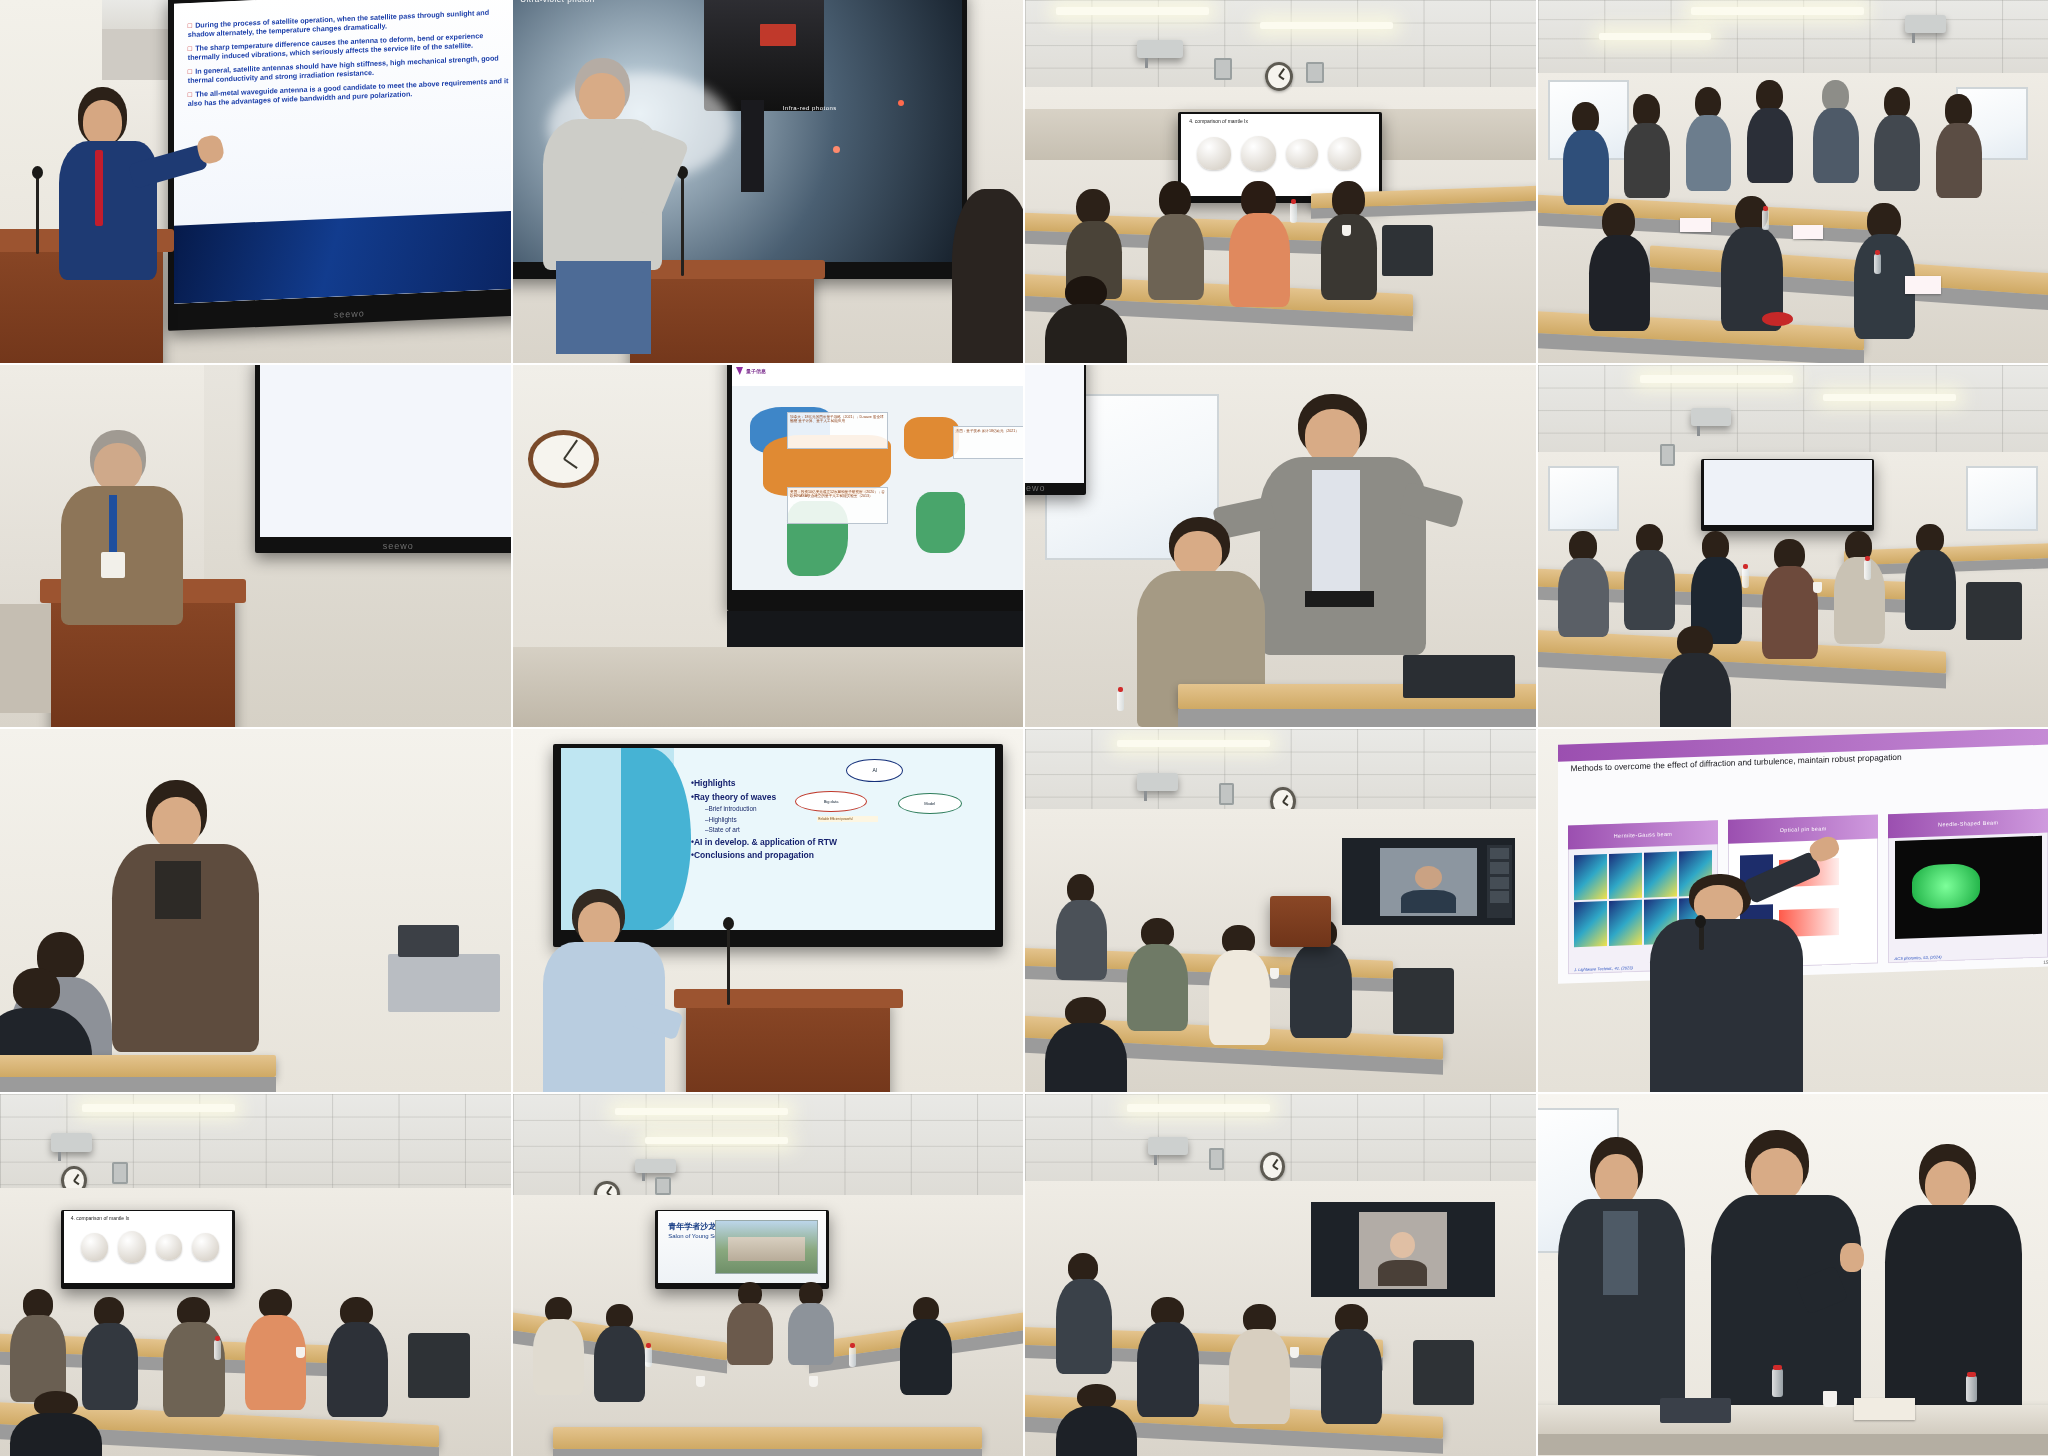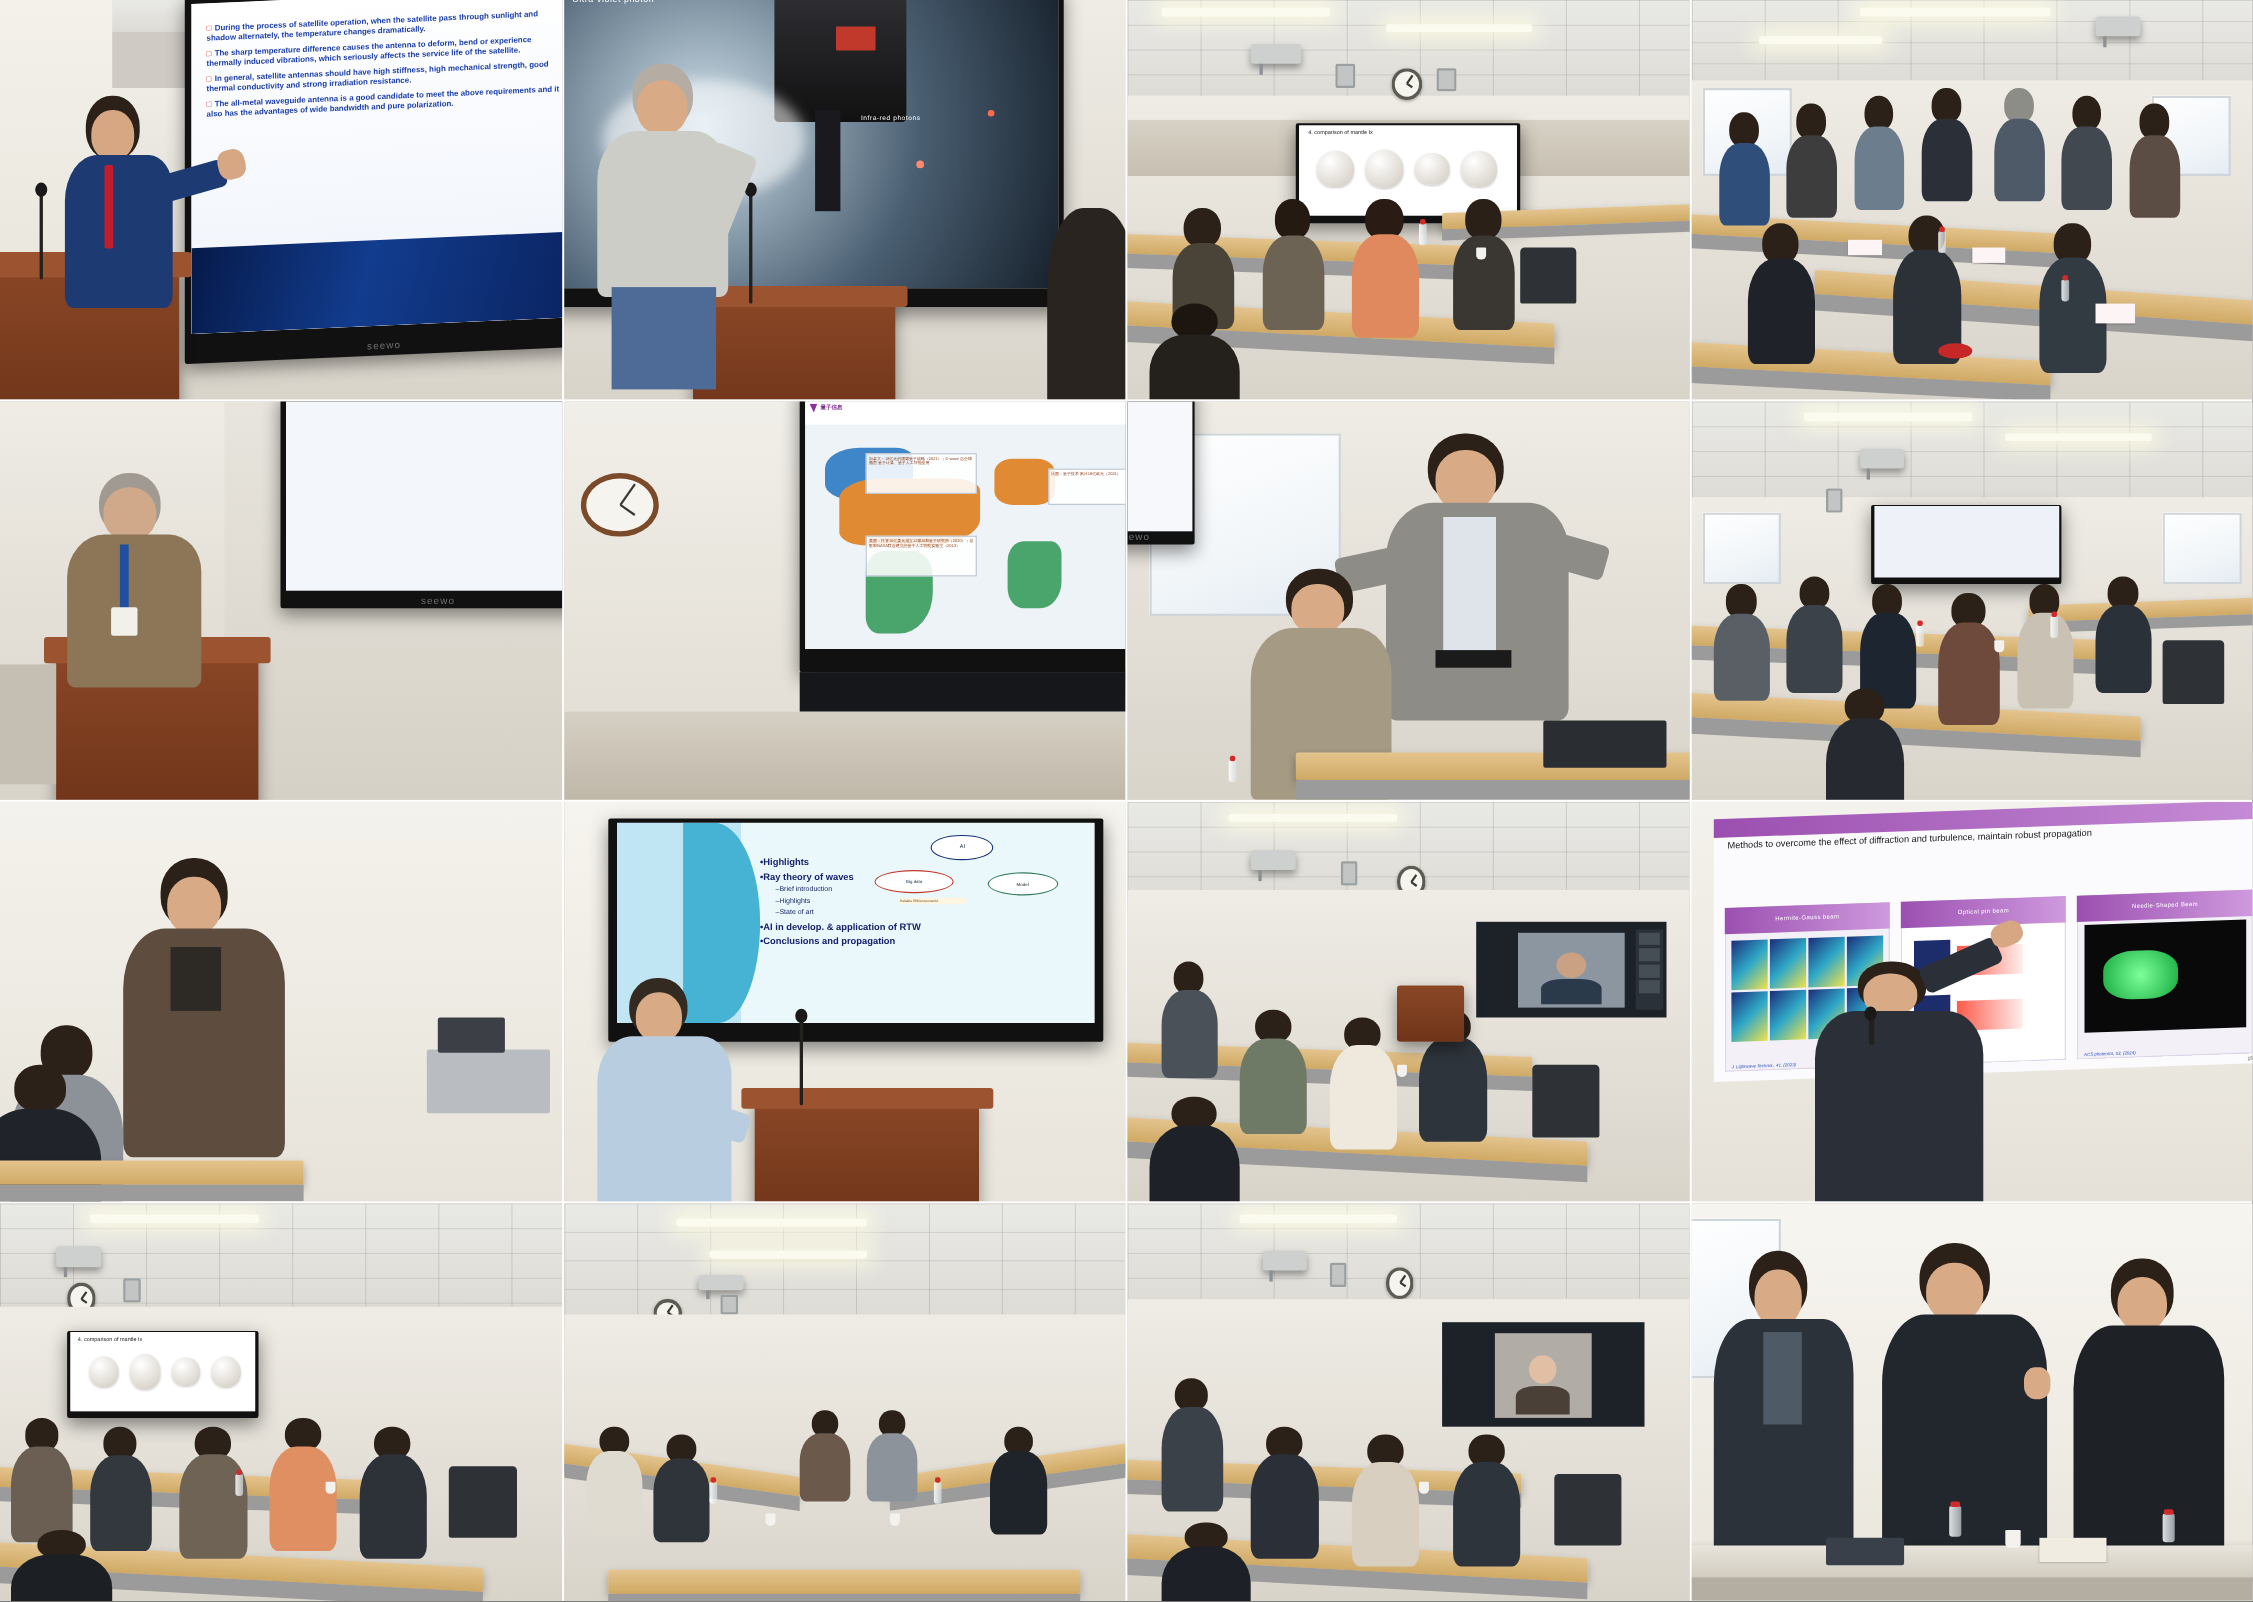--- a/index.html
+++ b/index.html
@@ -702,20 +702,29 @@
   <div class="cell">
     <div class="room">
       <div class="ceiling" style="height:30%"></div>
         <div class="ceil-grid" style="height:30%"></div>
       <div class="light" style="left:20%;top:4%;width:34%;height:2%"></div>
       <div class="light" style="left:26%;top:12%;width:28%;height:2%"></div>
       <div class="projector" style="left:24%;top:18%;width:8%;height:4%"></div>
       <div class="clock" style="left:16%;top:24%;width:5%;height:7%"></div>
       <div class="speakerbox" style="left:28%;top:23%;width:3%;height:5%"></div>
       <div class="wall" style="top:28%"></div>
+      <div class="screen" style="left:28%;top:32%;width:34%;height:22%">
+        <div class="panel">
+          <div class="slide-salon">
+            <div class="cn">青年学者沙龙</div>
+            <div class="en">Salon of Young Scholars</div>
+            <div class="photo"></div>
+          </div>
+        </div>
+      </div>
       <div class="desk" style="left:-4%;top:64%;width:46%;height:5%;transform:skewY(8deg)">
           <div class="desk-front"></div>
         </div>
       <div class="desk" style="right:-4%;top:64%;width:46%;height:5%;transform:skewY(-8deg)">
           <div class="desk-front"></div>
         </div>
       <div class="desk" style="left:8%;top:92%;width:84%;height:6%">
           <div class="desk-front"></div>
         </div>
       <div class="person" style="left:4%;top:56%;width:10%;height:26%">

